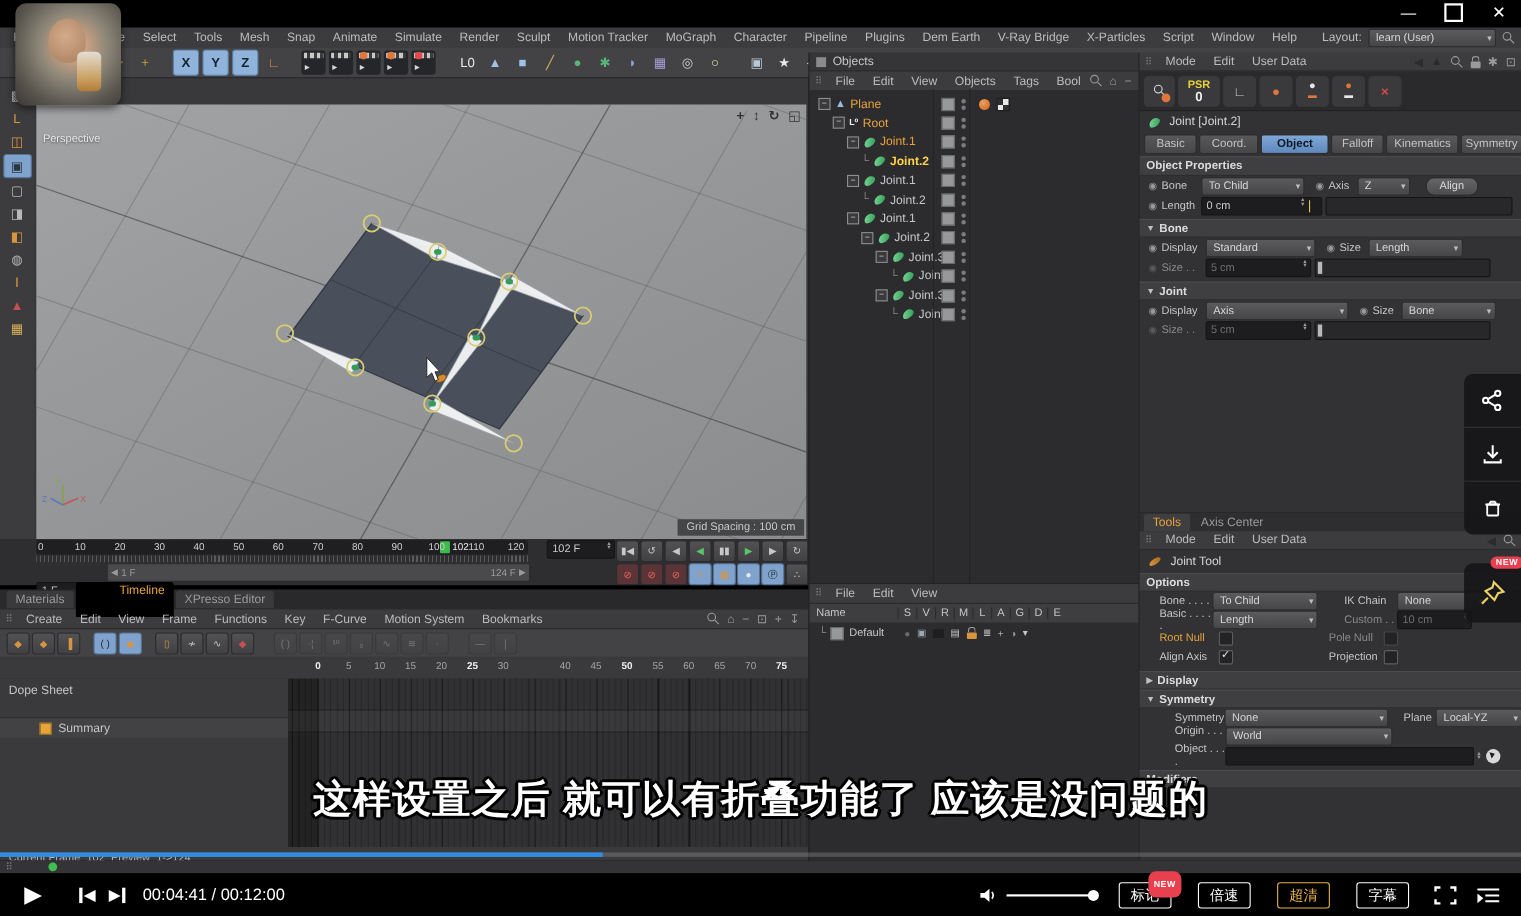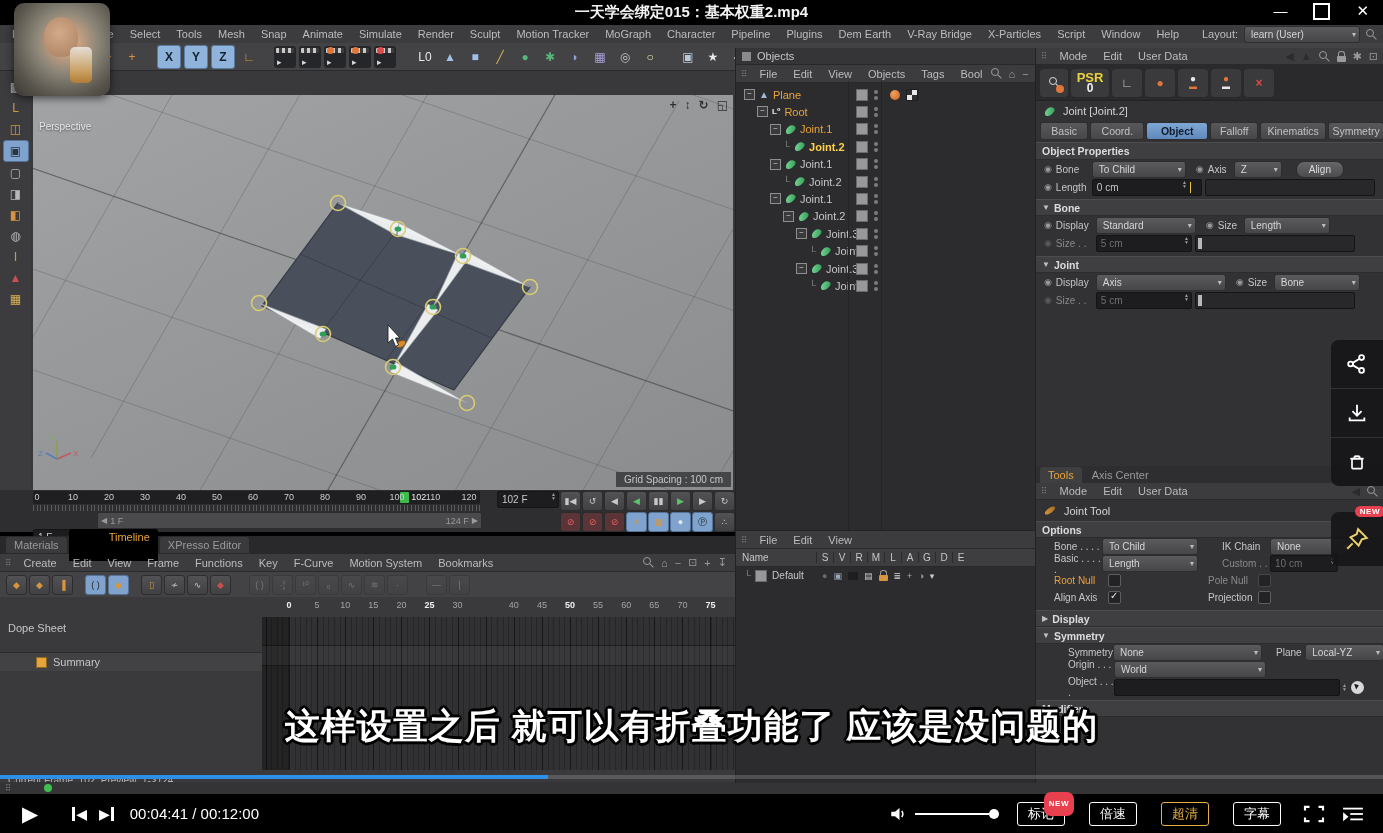--- a/index.html
+++ b/index.html
@@ -84,21 +84,20 @@
   .sbtn{width:52px;height:48px;background:rgba(22,22,24,.92);display:flex;align-items:center;justify-content:center;}
   .subtitle{font-size:35px;font-weight:900;color:#fff;white-space:nowrap;letter-spacing:1px;
      text-shadow:-2px -2px 0 #000,2px -2px 0 #000,-2px 2px 0 #000,2px 2px 0 #000,0 -3px 0 #000,0 3px 0 #000,-3px 0 0 #000,3px 0 0 #000;}
 </style>
 </head>
 <body>
 
 <div id="stage">
 
   <div class="abs" style="left:0;top:0;width:1383px;height:25px;background:#000;">
-    <div class="abs" style="left:0;top:3px;width:100%;text-align:center;font-size:15px;font-weight:bold;color:#f2f2f2;">一天学会绑定015：基本权重2.mp4</div>
     <div class="abs r" style="right:14px;top:2px;gap:26px;">
       <span style="color:#fff;font-size:14px;">—</span>
       <span style="width:13px;height:13px;border:2px solid #fff;display:inline-block;"></span>
       <span style="color:#fff;font-size:15px;">✕</span>
     </div>
   </div>
 
   <div class="abs r mrow" style="left:0;top:25px;width:1383px;height:18px;">
     <div class="r" id="main-menu" style="padding-left:4px;">
         <span class="mitem">File</span>
@@ -670,21 +669,21 @@
         <span style="color:#9a9a9c;">⊡</span>
       </div>
     </div>
 
     <div class="r" style="height:35px;background:#2a2a2c;border-bottom:1px solid #222224;gap:3px;padding-left:4px;">
       <span class="ti" style="width:28px;height:28px;background:#3a3a3c;border-radius:4px;">
         <span class="isearch" style="color:#d8d8da;"></span>
         <i style="position:absolute;right:4px;bottom:4px;width:8px;height:8px;border-radius:50%;background:#e0763a;"></i>
       </span>
       <span class="ti" style="width:38px;height:28px;background:#3a3a3c;border-radius:4px;flex-direction:column;line-height:10px;">
-        <b style="color:#e8d23a;font-size:13px;">PSR</b>
+        <b style="color:#e8d23a;font-size:10px;">PSR</b>
         <b style="color:#f0f0f2;font-size:12px;">0</b>
       </span>
       <span class="ti" style="width:30px;height:28px;background:#3a3a3c;border-radius:4px;color:#c8c8ca;">∟</span>
       <span class="ti" style="width:30px;height:28px;background:#3a3a3c;border-radius:4px;color:#e0763a;">●</span>
       <span class="ti" style="width:30px;height:28px;background:#3a3a3c;border-radius:4px;flex-direction:column;line-height:8px;">
         <span style="color:#e8e8ea;font-size:10px;">●</span>
           <span style="color:#e0763a;font-size:8px;">▬</span>
       </span>
       <span class="ti" style="width:30px;height:28px;background:#3a3a3c;border-radius:4px;flex-direction:column;line-height:8px;">
         <span style="color:#e0763a;font-size:10px;">●</span>

